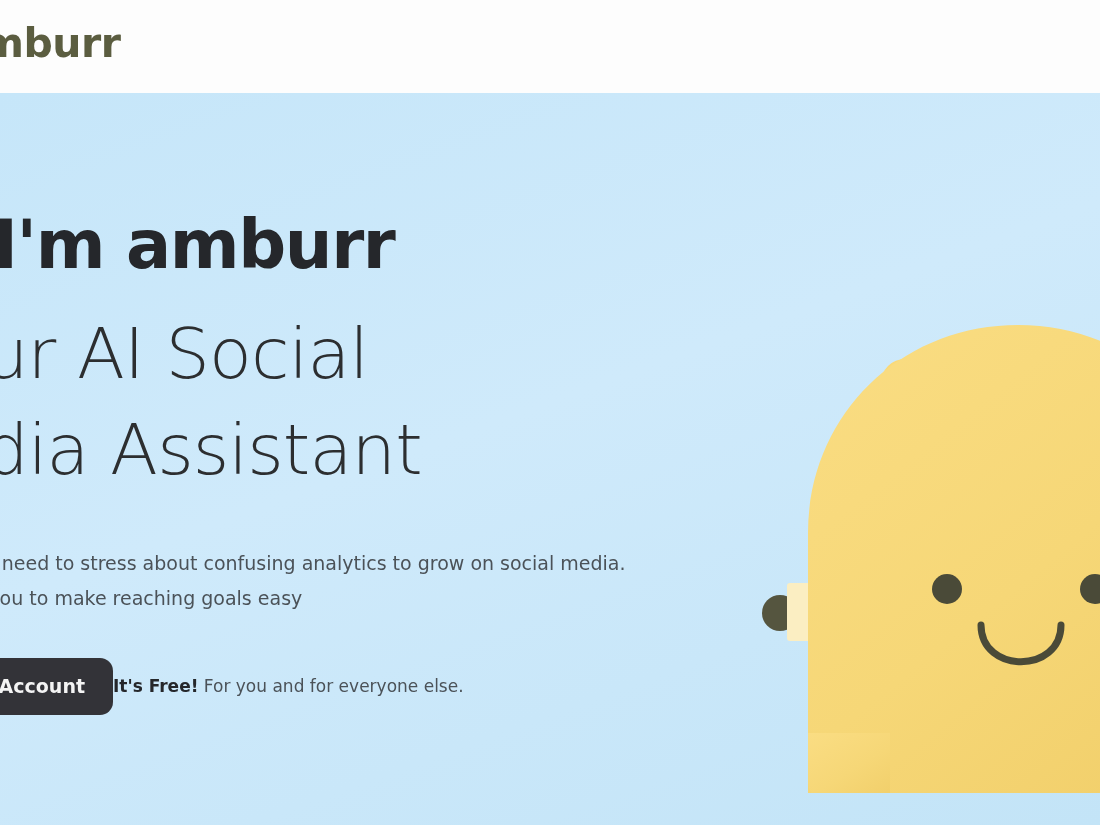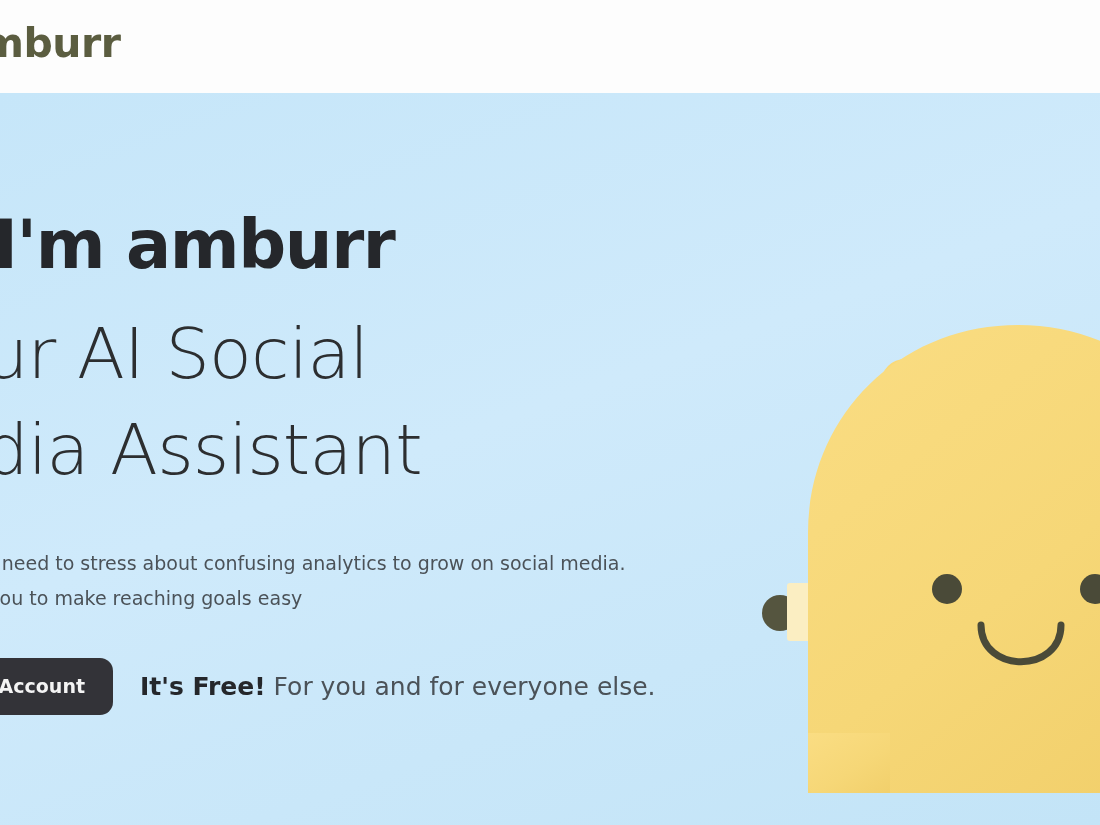--- a/index.html
+++ b/index.html
@@ -106,22 +106,21 @@
     border: none;
     border-radius: 13px;
     padding: 19px 28px 19px 28px;
     white-space: nowrap;
     cursor: pointer;
     font-family: "DejaVu Sans", sans-serif;
     line-height: 1;
   }
 
   .cta-note {
-    margin-left: 27px;
-    font-size: 25px;
+    font-size: 17px;
     color: #4b5258;
     white-space: nowrap;
   }
 
   .cta-note b {
     font-weight: 700;
     color: #25272b;
   }
 
   

